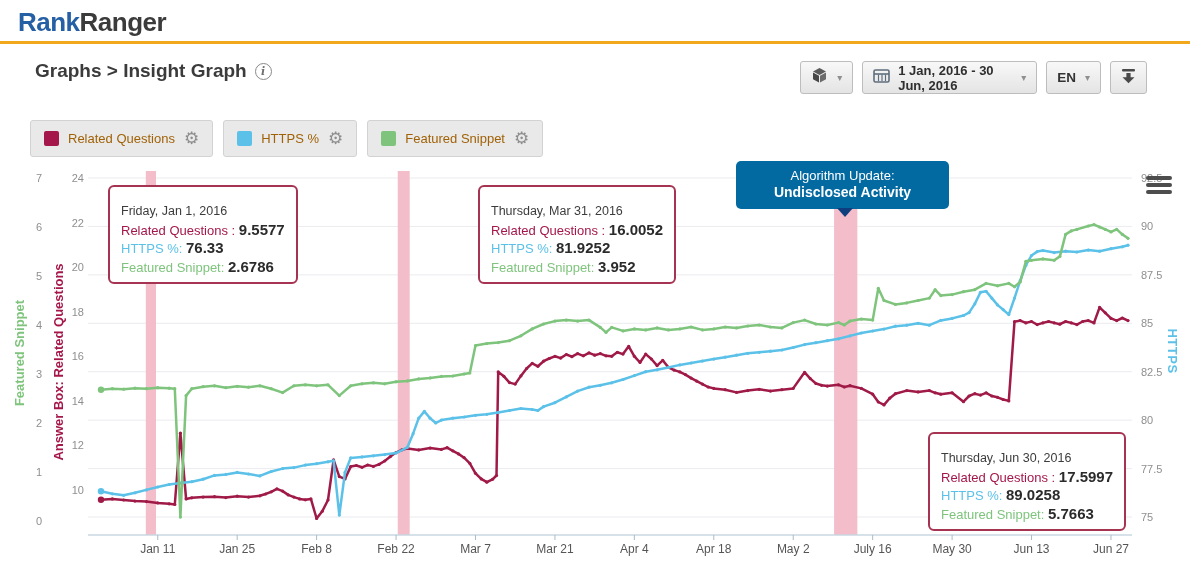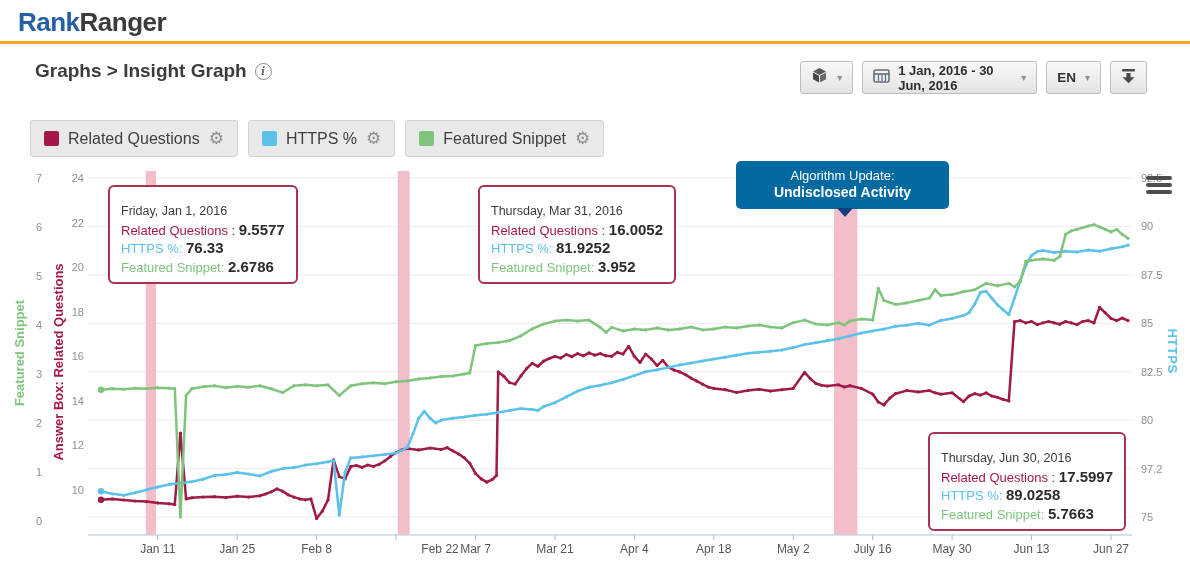--- a/index.html
+++ b/index.html
@@ -23,21 +23,21 @@
   .tb-caret { color:#8f8f8f; font-size:10px; margin-left:9px; }
   .tb-date-text { font-size:13px; font-weight:bold; color:#2f2f2f; margin-left:8px; }
   .tb-lang { font-size:13.5px; font-weight:bold; color:#333; }
   .date-btn { width:175px; justify-content:flex-start; }
   .date-btn .tb-caret { margin-left:auto; }
 
   
   .legend { position:absolute; left:30px; top:120px; display:flex; gap:10px; z-index:5; }
   .legend-btn { height:37px; background:#e9e9e9; border:1px solid #d2d2d2; border-radius:3px; display:flex; align-items:center; gap:9px; padding:0 13px; cursor:pointer; }
   .legend-swatch { width:15px; height:15px; border-radius:2px; }
-  .legend-label { font-size:16px; color:#404040; }
+  .legend-label { font-size:13px; color:#a16207; }
   .legend-gear { font-size:17px; color:#8e8e8e; line-height:1; cursor:pointer; }
 
   
   #chart-svg { position:absolute; left:0; top:0; z-index:1; }
   .ytick { position:absolute; font-size:11px; color:#8f8f8f; z-index:2; }
   .ytick.right { text-align:left; }
   .ytick.leftcol { width:20px; text-align:right; }
   .axis-title { position:absolute; font-size:13px; font-weight:bold; white-space:nowrap; z-index:2; }
 
   
@@ -548,31 +548,31 @@
       <span class="ytick leftcol" style="left: 22px; top: 172px; position: absolute;">7</span>
       <span class="ytick leftcol" style="left: 64px; top: 484px; position: absolute;">10</span>
       <span class="ytick leftcol" style="left: 64px; top: 439.429px; position: absolute;">12</span>
       <span class="ytick leftcol" style="left: 64px; top: 394.857px; position: absolute;">14</span>
       <span class="ytick leftcol" style="left: 64px; top: 350.286px; position: absolute;">16</span>
       <span class="ytick leftcol" style="left: 64px; top: 305.714px; position: absolute;">18</span>
       <span class="ytick leftcol" style="left: 64px; top: 261.143px; position: absolute;">20</span>
       <span class="ytick leftcol" style="left: 64px; top: 216.572px; position: absolute;">22</span>
       <span class="ytick leftcol" style="left: 64px; top: 172px; position: absolute;">24</span>
       <span class="ytick right" style="left: 1141px; top: 511px; position: absolute;">75</span>
-      <span class="ytick right" style="left: 1141px; top: 462.572px; position: absolute;">97.2</span>
+      <span class="ytick right" style="left: 1141px; top: 462.572px; position: absolute;">77.5</span>
       <span class="ytick right" style="left: 1141px; top: 414.143px; position: absolute;">80</span>
       <span class="ytick right" style="left: 1141px; top: 365.714px; position: absolute;">82.5</span>
       <span class="ytick right" style="left: 1141px; top: 317.286px; position: absolute;">85</span>
       <span class="ytick right" style="left: 1141px; top: 268.857px; position: absolute;">87.5</span>
       <span class="ytick right" style="left: 1141px; top: 220.429px; position: absolute;">90</span>
       <span class="ytick right" style="left: 1141px; top: 172px; position: absolute;">92.5</span>
       <span class="xlabel" style="left: 157.74px; top: 542px; position: absolute;">Jan 11</span>
       <span class="xlabel" style="left: 237.177px; top: 542px; position: absolute;">Jan 25</span>
       <span class="xlabel" style="left: 316.613px; top: 542px; position: absolute;">Feb 8</span>
-      <span class="xlabel" style="left: 396.05px; top: 542px; position: absolute; margin-left: 44px;">Feb 22</span>
+      <span class="xlabel" style="left: 396.05px; top: 542px; position: absolute;">Feb 22</span>
       <span class="xlabel" style="left: 475.486px; top: 542px; position: absolute;">Mar 7</span>
       <span class="xlabel" style="left: 554.923px; top: 542px; position: absolute;">Mar 21</span>
       <span class="xlabel" style="left: 634.359px; top: 542px; position: absolute;">Apr 4</span>
       <span class="xlabel" style="left: 713.796px; top: 542px; position: absolute;">Apr 18</span>
       <span class="xlabel" style="left: 793.232px; top: 542px; position: absolute;">May 2</span>
       <span class="xlabel" style="left: 872.669px; top: 542px; position: absolute;">July 16</span>
       <span class="xlabel" style="left: 952.105px; top: 542px; position: absolute;">May 30</span>
       <span class="xlabel" style="left: 1031.54px; top: 542px; position: absolute;">Jun 13</span>
       <span class="xlabel" style="left: 1110.98px; top: 542px; position: absolute;">Jun 27</span>
       <span class="axis-title" style="left: 19px; top: 353px; position: absolute; color: rgb(126, 196, 124); transform: translate(-50%, -50%) rotate(-90deg);">Featured Snippet</span>

